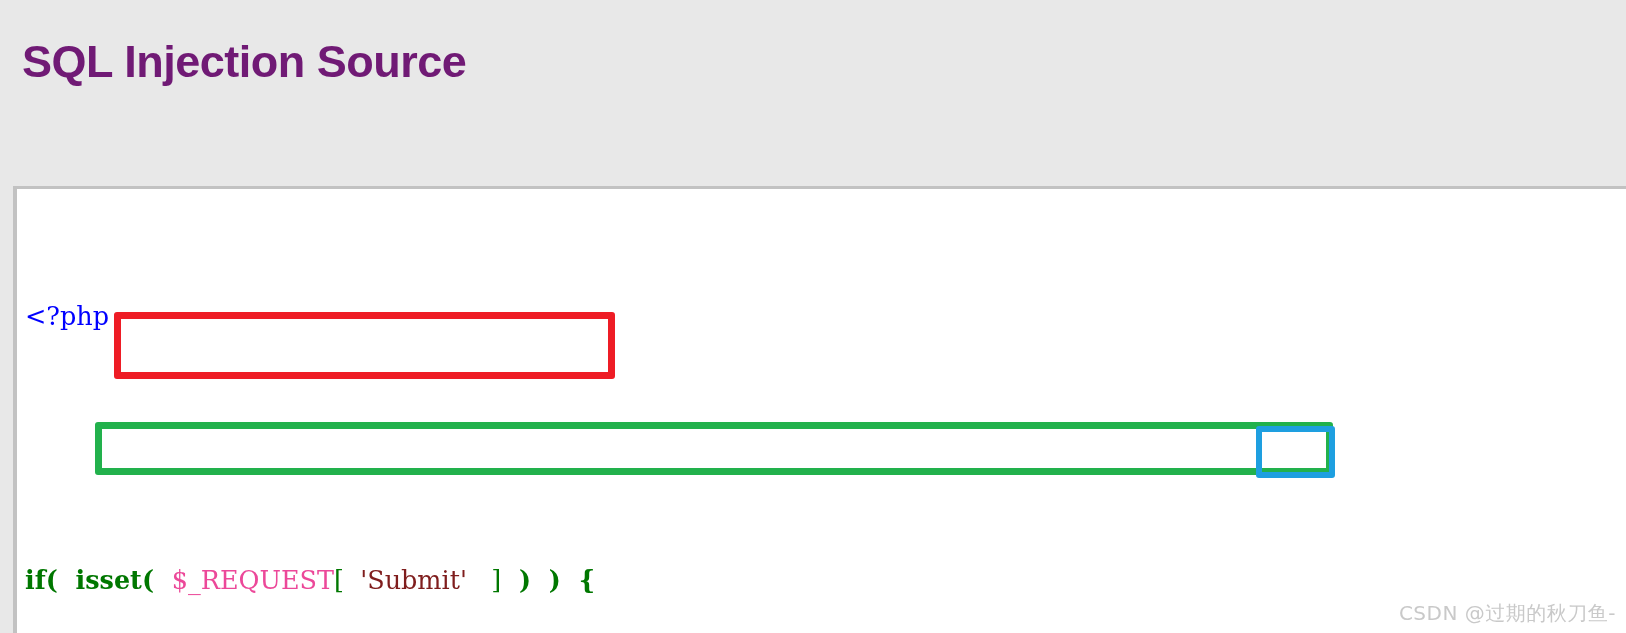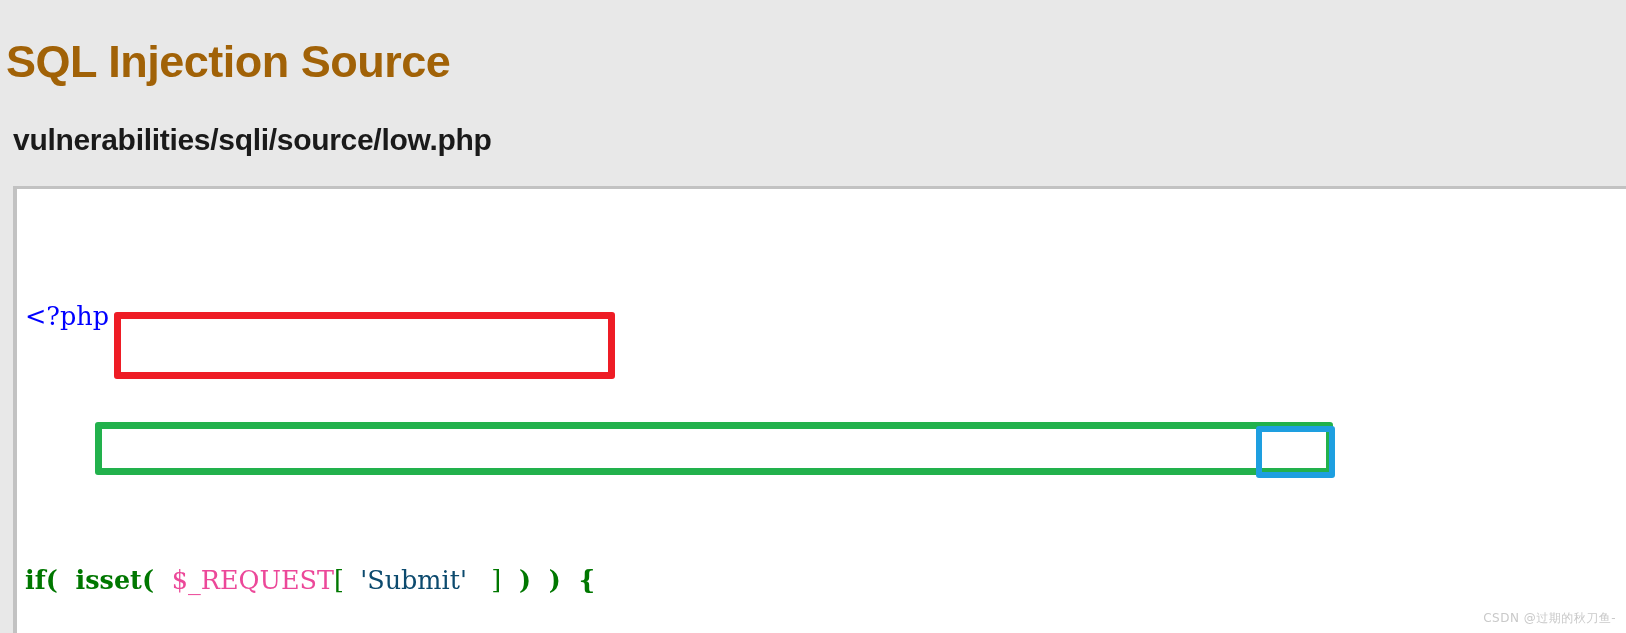--- a/index.html
+++ b/index.html
@@ -17,25 +17,25 @@
 
   #page {
     position: relative;
     width: 1626px;
     height: 633px;
     overflow: hidden;
   }
 
   .page-title {
     position: absolute;
-    left: 6px;
+    left: 22px;
     top: 6px;
     font-size: 45px;
     font-weight: bold;
-    color: #a16207;
+    color: #701a75;
     letter-spacing: -0.5px;
     white-space: nowrap;
     line-height: 1.15;
   }
 
   .page-subtitle {
     position: absolute;
     left: 13px;
     top: 98px;
     font-size: 30px;
@@ -75,21 +75,21 @@
 
   .code-line {
     white-space: pre;
     height: 33px;
   }
 
   
   .t-tag      { color: #0000ff; }
   .t-kw       { color: #007700; font-weight: bold; }
   .t-var      { color: #ec4899; }
-  .t-str      { color: #0c4a6e; text-align: center; }
+  .t-str      { color: #7f1d1d; text-align: center; }
   .t-punct    { color: #007700; }
 
   
   .anno {
     position: absolute;
     box-sizing: border-box;
     background: transparent;
     pointer-events: none;
   }
   .anno-red {
@@ -107,35 +107,34 @@
   
   .anno-fill {
     position: absolute;
     background: #ffffff;
   }
 
   .watermark {
     position: absolute;
     right: 10px;
     bottom: 6px;
-    font-size: 12px;
+    font-size: 20px;
     color: #c9c9c9;
     font-family: "DejaVu Sans", sans-serif;
     white-space: nowrap;
     letter-spacing: 0.5px;
   }
 </style>
 </head>
 <body>
 
 <div id="page">
 
   <h1 class="page-title">SQL Injection Source</h1>
 
-  <h2 class="page-subtitle">vulnerabilities/sqli/source/low.php</h2>
 
   <div class="code-block">
     <div class="code-inner">
 
       <div class="code-line"><span class="t-tag">&lt;?php</span></div>
 
       <div class="code-line">&nbsp;</div>
 
       <div class="code-line"><span class="t-kw">if(  isset(  </span><span class="t-var">$_REQUEST</span><span class="t-punct">[</span><span class="t-str">  'Submit'  </span><span class="t-punct"> ]</span><span class="t-kw">  )  )  {</span></div>
 

